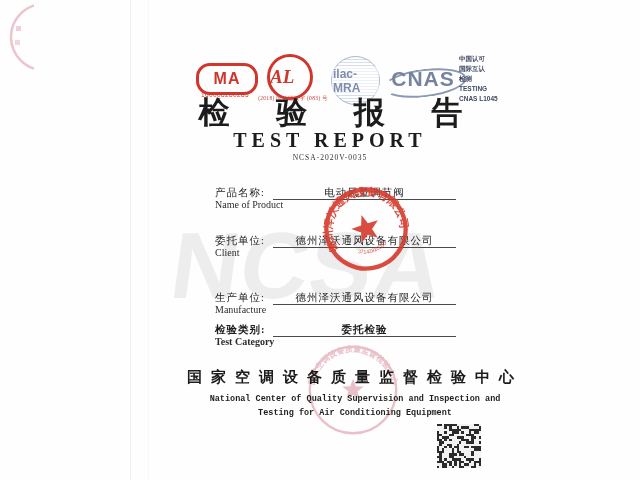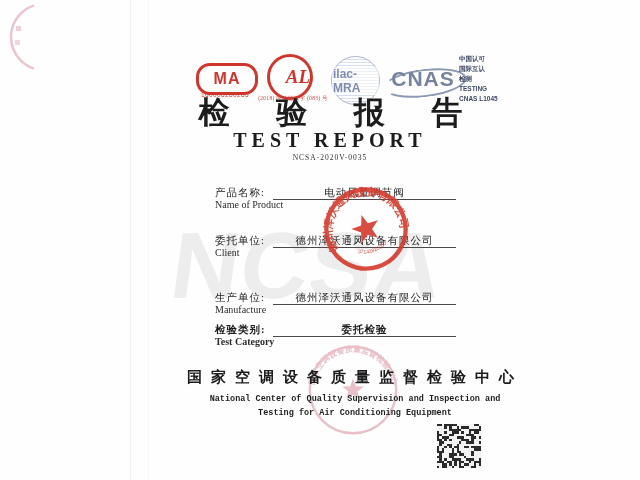--- a/index.html
+++ b/index.html
@@ -27,21 +27,21 @@
     display:flex;align-items:center;justify-content:center;
     color:#cf362c;font-family:"Liberation Sans",sans-serif;
     font-weight:bold;font-size:16px;letter-spacing:1px;
   }
   .cma-number{
     left:186px;top:64px;width:78px;text-align:center;
     color:#cf362c;font-size:6.5px;font-family:"Liberation Sans",sans-serif;letter-spacing:.4px;
   }
   .cnal-badge{
     left:267px;top:27px;width:40px;height:40px;border:3px solid #cf362c;border-radius:50%;
-    display:flex;align-items:center;justify-content:flex-end;
+    display:flex;align-items:center;justify-content:flex-start;
     color:#cf362c;font-family:"Liberation Serif",serif;
     font-style:italic;font-weight:bold;font-size:19px;
   }
   .cnal-caption{
     left:248px;top:68px;width:90px;text-align:center;
     color:#c8453c;font-size:5.5px;letter-spacing:.3px;
   }
   .ilac-badge{
     left:331px;top:29px;width:47px;height:47px;border-radius:50%;
     border:1px solid #aab4cc;

